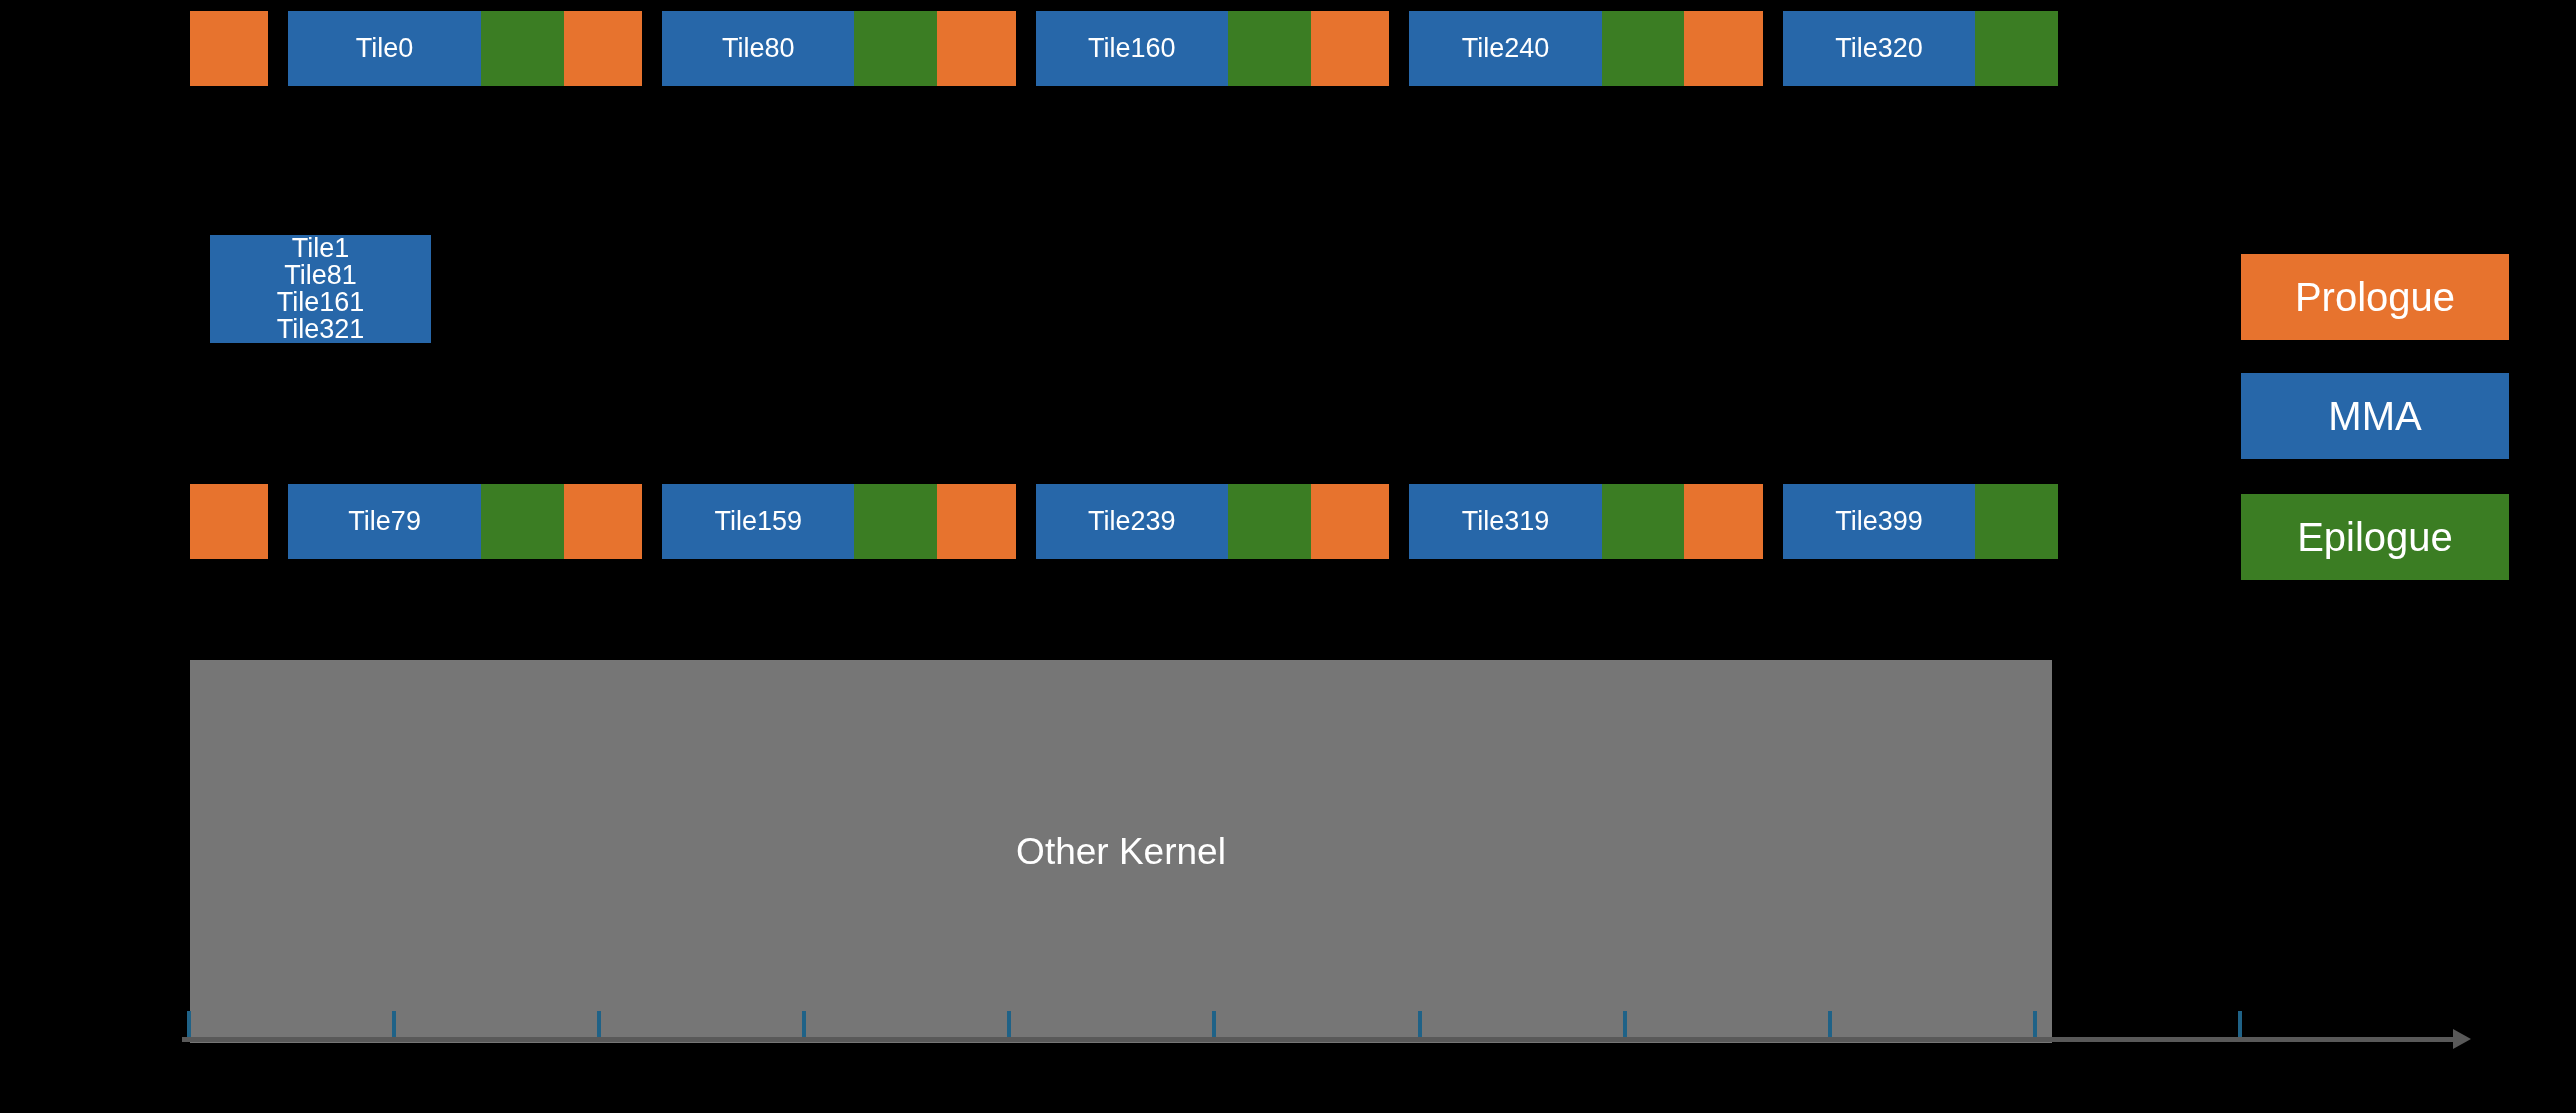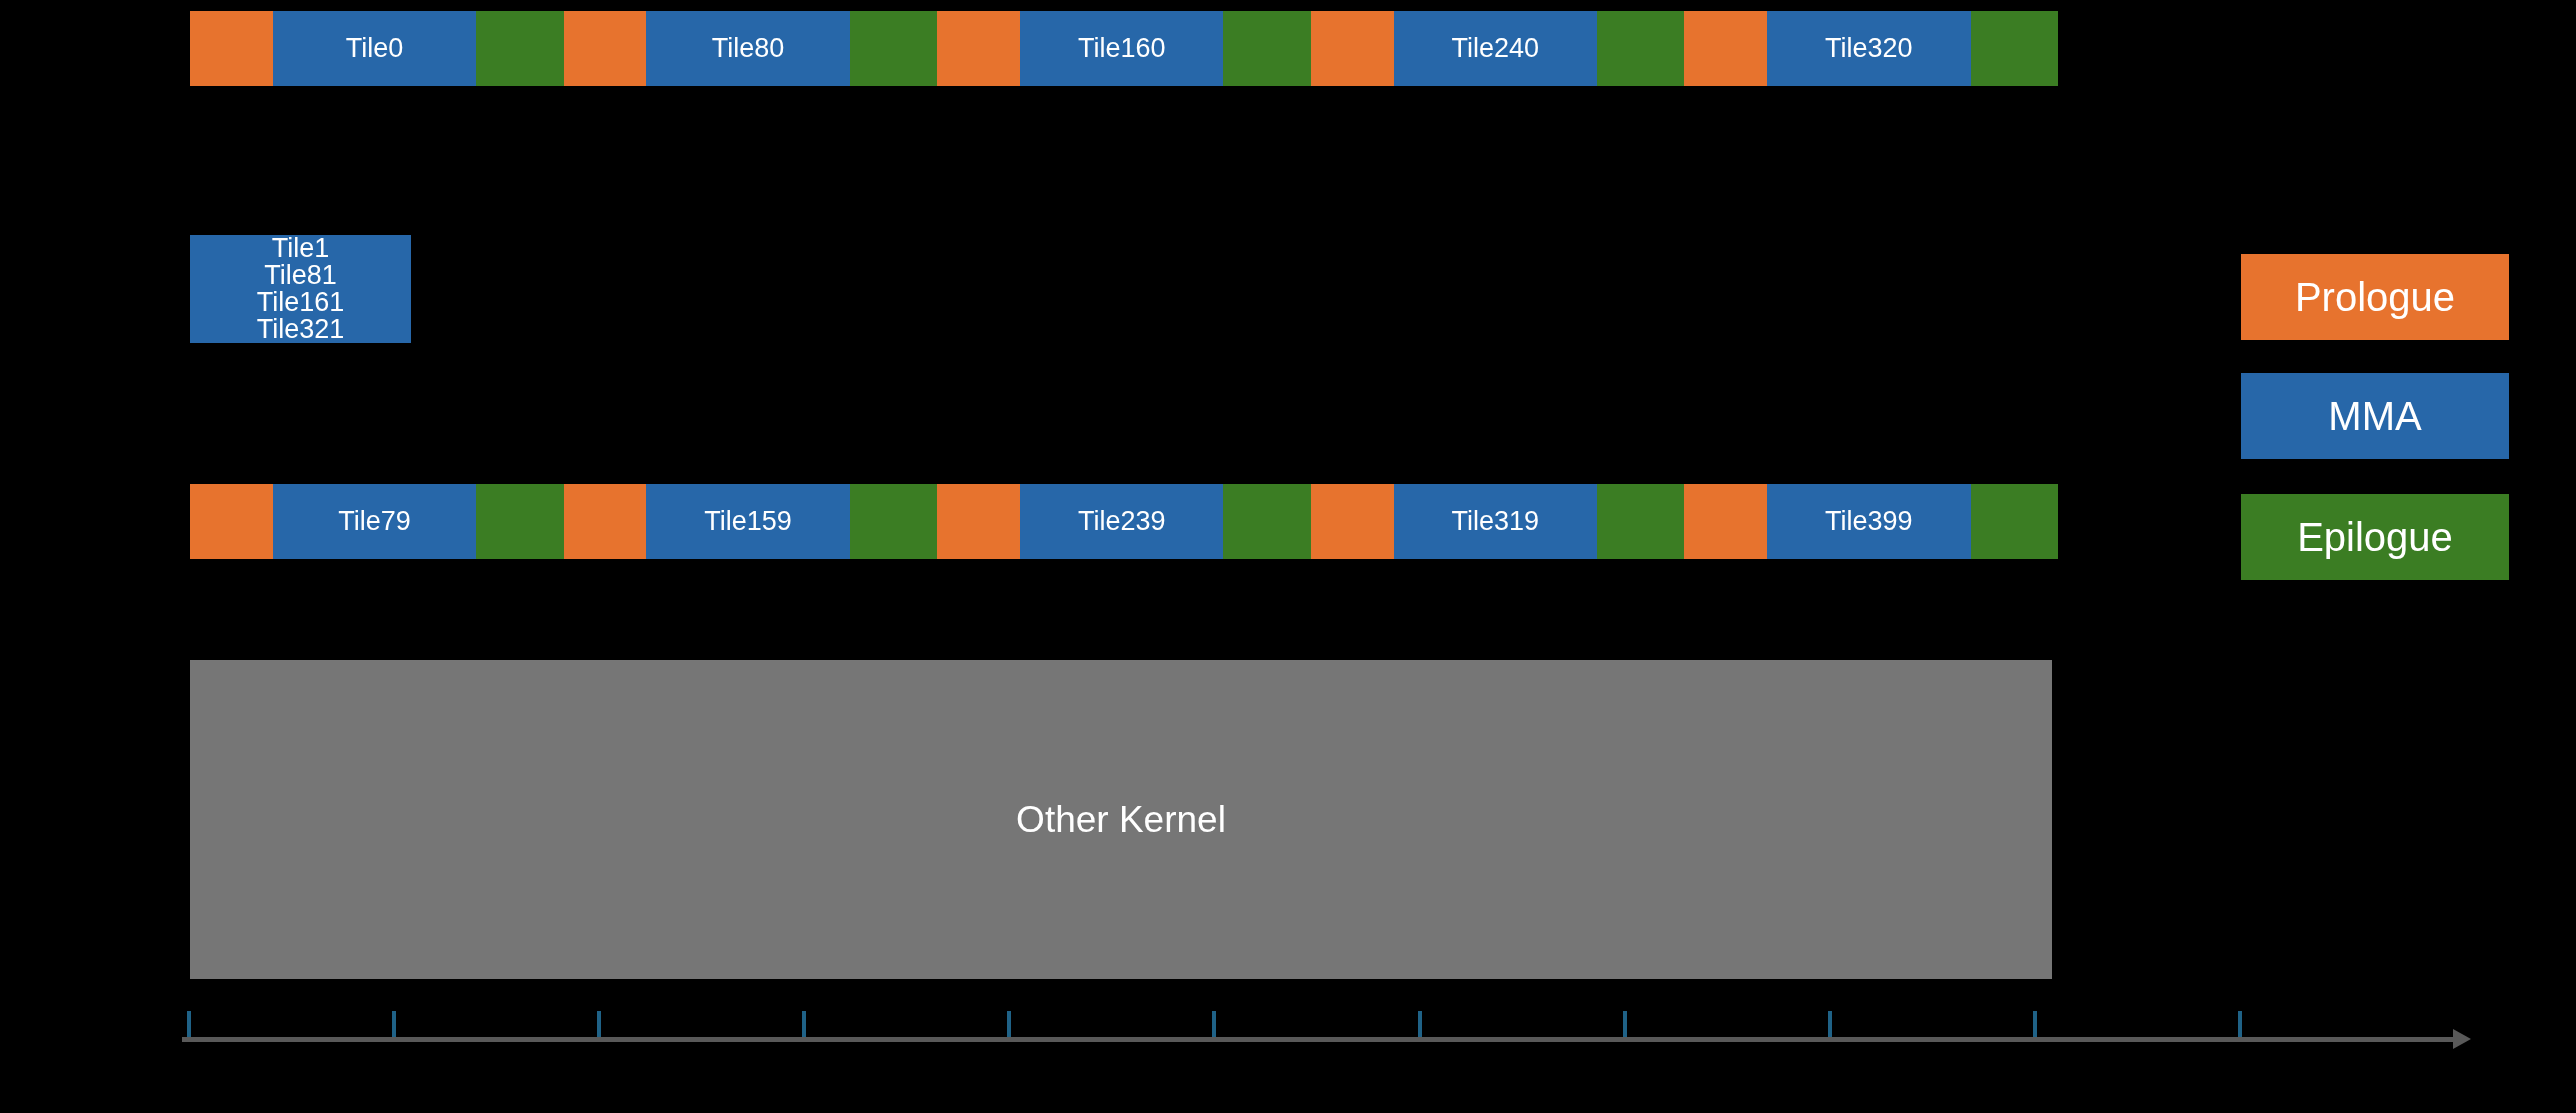--- a/index.html
+++ b/index.html
@@ -13,28 +13,28 @@
   
   .sm-row{
     position:absolute;left:190px;width:1868px;height:75px;
     display:flex;flex-direction:row;
   }
   .row-0{top:11.3px;}
   .row-1{top:235px;flex-direction:column;}
   .row-2{top:484px;border-radius:13px;}
   .seg{height:100%;display:flex;align-items:center;justify-content:center;}
   .seg-p{width:90px;background:var(--c-prologue);}
-  .seg-m{width:221px;background:var(--c-mma);}
+  .seg-m{width:221px;background:var(--c-mma);margin-left:20px;}
   .seg-e{width:95px;background:var(--c-epilogue);}
   .tile-label{
     color:var(--c-tile_text);font-size:27px;line-height:1;white-space:nowrap;
   }
   
   .other-kernel{
-    position:absolute;left:190px;top:660px;width:1862px;height:319px;
+    position:absolute;left:190px;top:660px;width:1862px;height:383px;
     background:var(--c-other_kernel);
     display:flex;align-items:center;justify-content:center;
   }
   .other-kernel span{color:var(--c-tile_text);font-size:37px;}
   
   .axis-line{
     position:absolute;left:182px;top:1037px;width:2272px;height:5.3px;
     background:var(--c-axis_line);
   }
   .axis-arrowhead{

